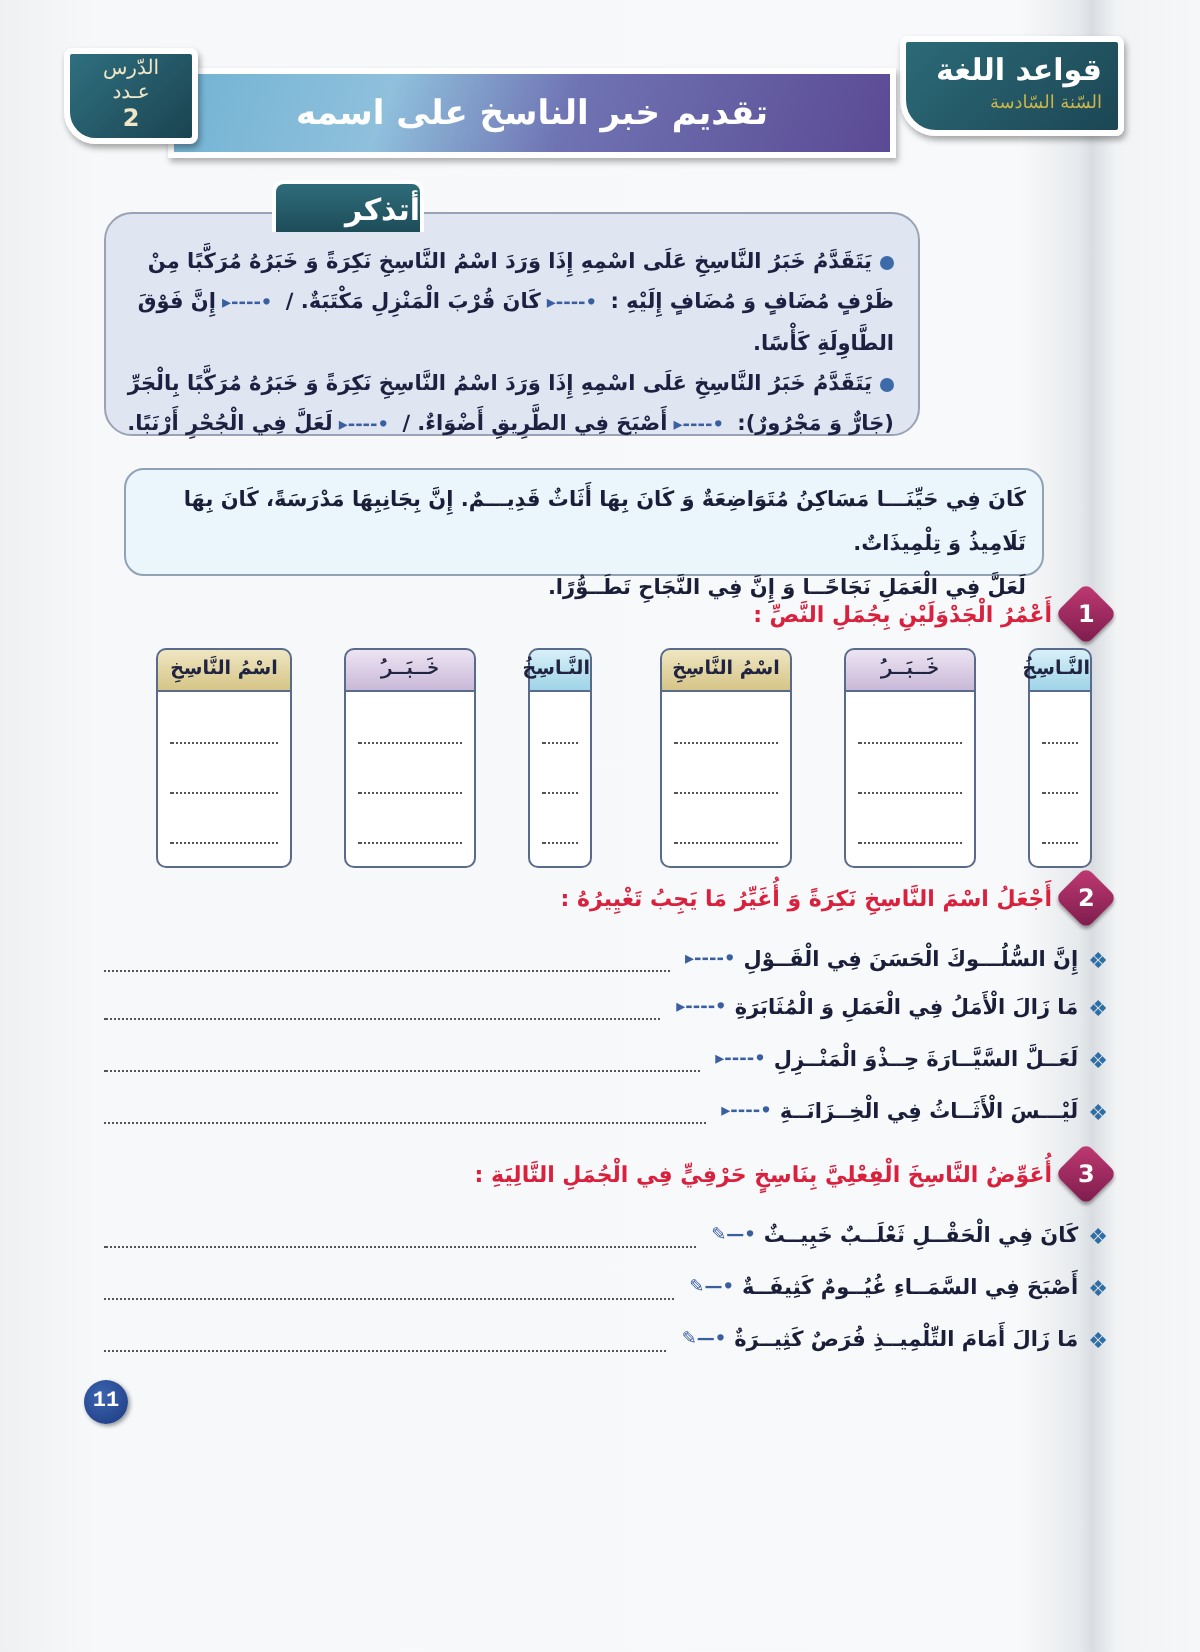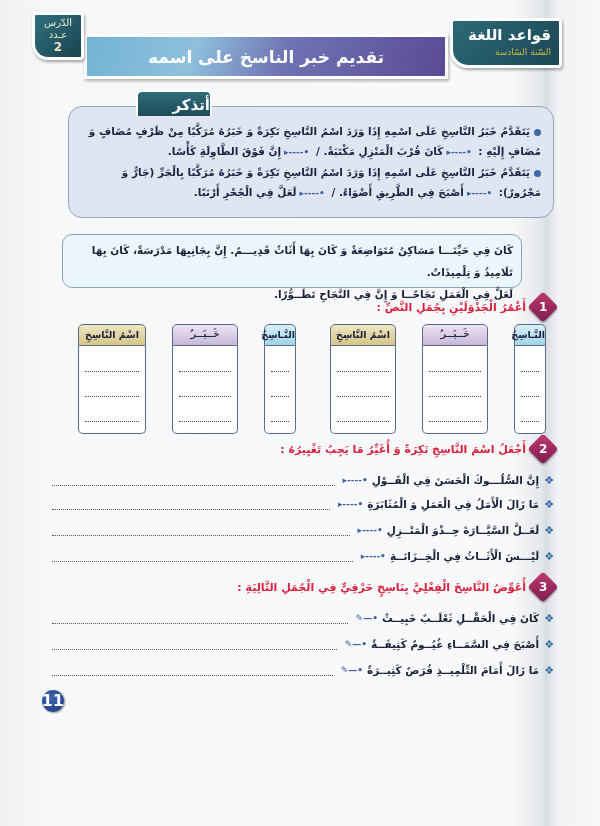--- a/index.html
+++ b/index.html
@@ -25,34 +25,33 @@
   .hdr-subject .t1 { color: #fff; font-weight: bold; font-size: 15px; line-height: 20px; }
   .hdr-subject .t2 { color: #c9b54a; font-size: 9px; line-height: 14px; }
   .hdr-title {
     position: absolute; left: 84px; top: 34px; width: 364px; height: 45px;
     background: linear-gradient(110deg, #72b3d4 0%, #8fc0dc 30%, #6f73b3 55%, #5b4a94 100%);
     border: 3px solid #fff; box-shadow: 1px 2px 3px rgba(0,0,0,0.3);
     display: flex; align-items: center; justify-content: center;
     color: #fff; font-weight: bold; font-size: 17px;
   }
   .hdr-lesson {
-    position: absolute; left: 32px; top: 12px; width: 52px; height: 48px;
+    position: absolute; left: 32px; top: 24px; width: 67px; height: 48px;
     background: linear-gradient(135deg, #2f7080, #1b4350);
     border: 3px solid #fff; border-radius: 4px 4px 4px 16px;
     box-shadow: 1px 2px 3px rgba(0,0,0,0.35);
     text-align: center; color: #f0e7c8; font-size: 10px; line-height: 12px; padding-top: 2px;
   }
   .hdr-lesson .num { font-weight: bold; font-size: 12px; }
 
   
   .remember {
-    position: absolute; left: 52px; top: 106px; width: 486px; height: 112px;
+    position: absolute; left: 52px; top: 106px; width: 408px; height: 112px;
     background: #dfe6f1; border: 1.5px solid #9aa3b5; border-radius: 14px;
     padding: 14px 12px 0 8px;
-    margin-left: 16px;
   }
   .remember-tag {
     position: absolute; left: 136px; top: 90px; width: 76px; height: 26px;
     background: linear-gradient(#2f6c7a, #1e4c59); color: #fff; font-weight: bold;
     font-size: 15px; text-align: right; line-height: 26px;
     border-radius: 6px 6px 0 0; border: 2px solid #fff; border-bottom: none;
   }
   .rule { font-size: 10.5px; line-height: 20px; font-weight: bold; color: #1d2040; }
   .bullet { display: inline-block; width: 7px; height: 7px; background: #3d6aa8; border-radius: 50%; margin-left: 4px; vertical-align: middle; }
   .arrow { color: #3a5fa0; font-size: 9px; margin: 0 3px; white-space: nowrap; }
@@ -93,22 +92,23 @@
   
   .item { position: absolute; left: 52px; right: 46px; height: 20px; display: flex; flex-direction: row; align-items: center; font-size: 10.5px; font-weight: bold; color: #1b1e38; }
   .diamond { color: #2e6ea6; font-size: 11px; margin-left: 5px; }
   .item .sent { white-space: nowrap; }
   .item .arr { color: #3a5fa0; font-size: 9px; margin: 0 4px; white-space: nowrap; }
   .item .line { flex: 1; border-bottom: 1.5px dotted #555; height: 12px; margin-right: 4px; }
 
   .page-num {
     position: absolute; left: 42px; top: 690px; width: 22px; height: 22px; border-radius: 50%;
     background: radial-gradient(circle at 40% 35%, #3c64b0, #1c3a80); color: #fff;
-    font-weight: bold; font-size: 16px; text-align: center; line-height: 22px;
+    font-weight: bold; font-size: 11px; text-align: center; line-height: 22px;
     box-shadow: 1px 1px 2px rgba(0,0,0,0.4);
+    font-family: Liberation Mono, monospace;
   }
 </style>
 </head>
 <body>
 
 <div class="page">
 
   <div class="hdr-subject">
     <div class="t1">قواعد اللغة</div>
     <div class="t2">السّنة السّادسة</div>

